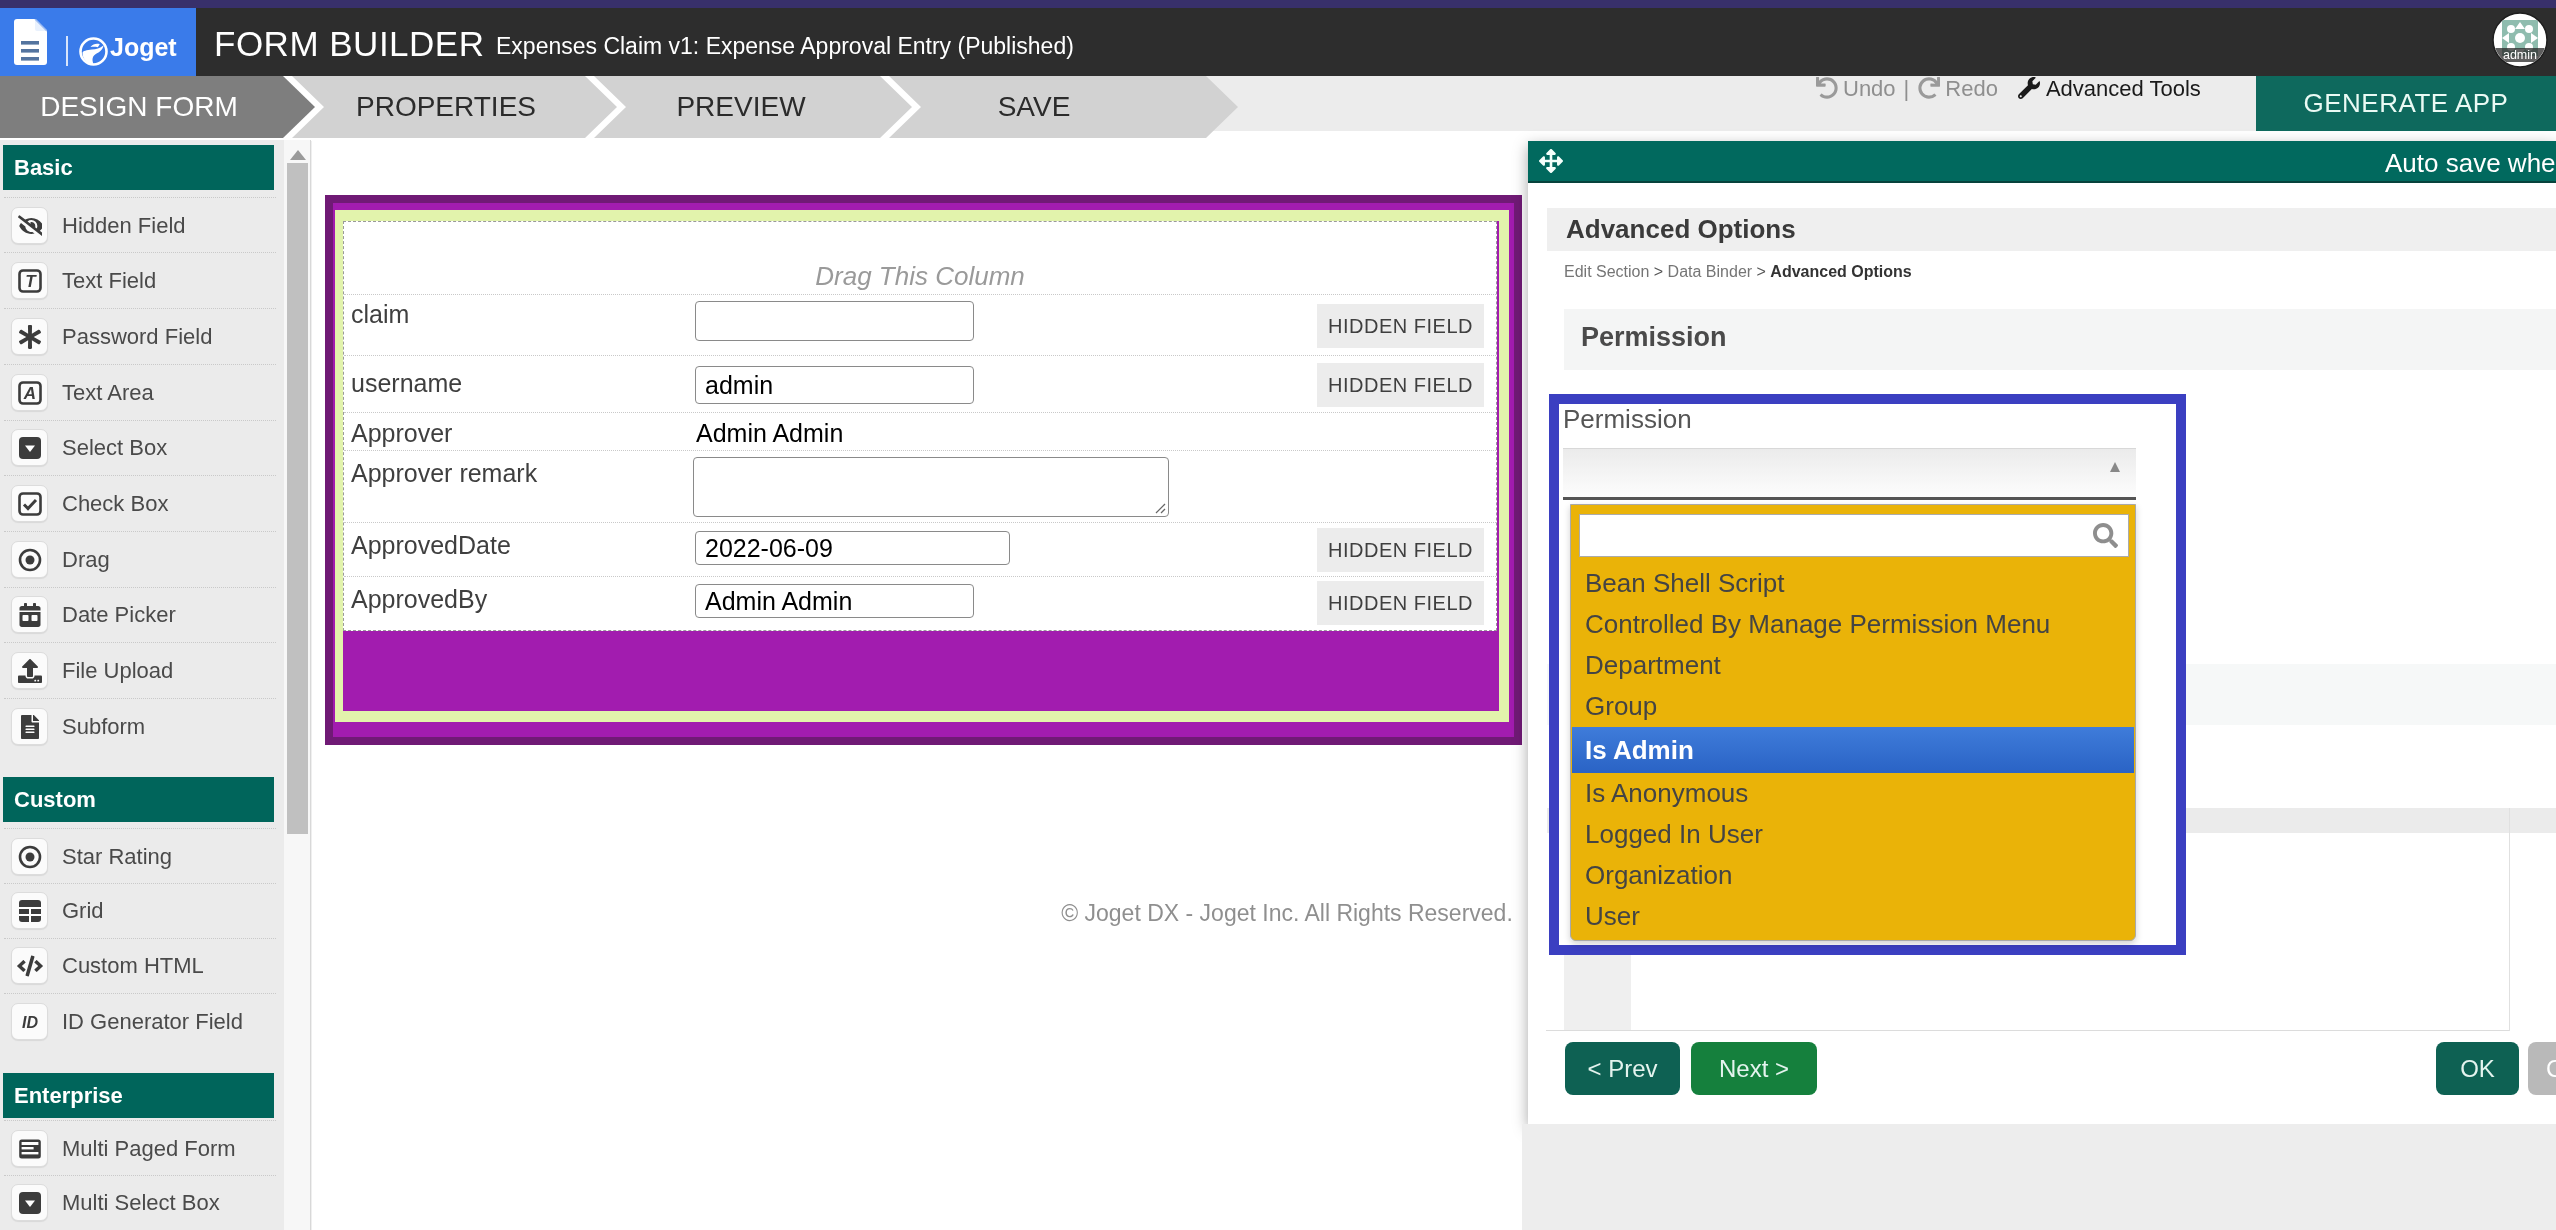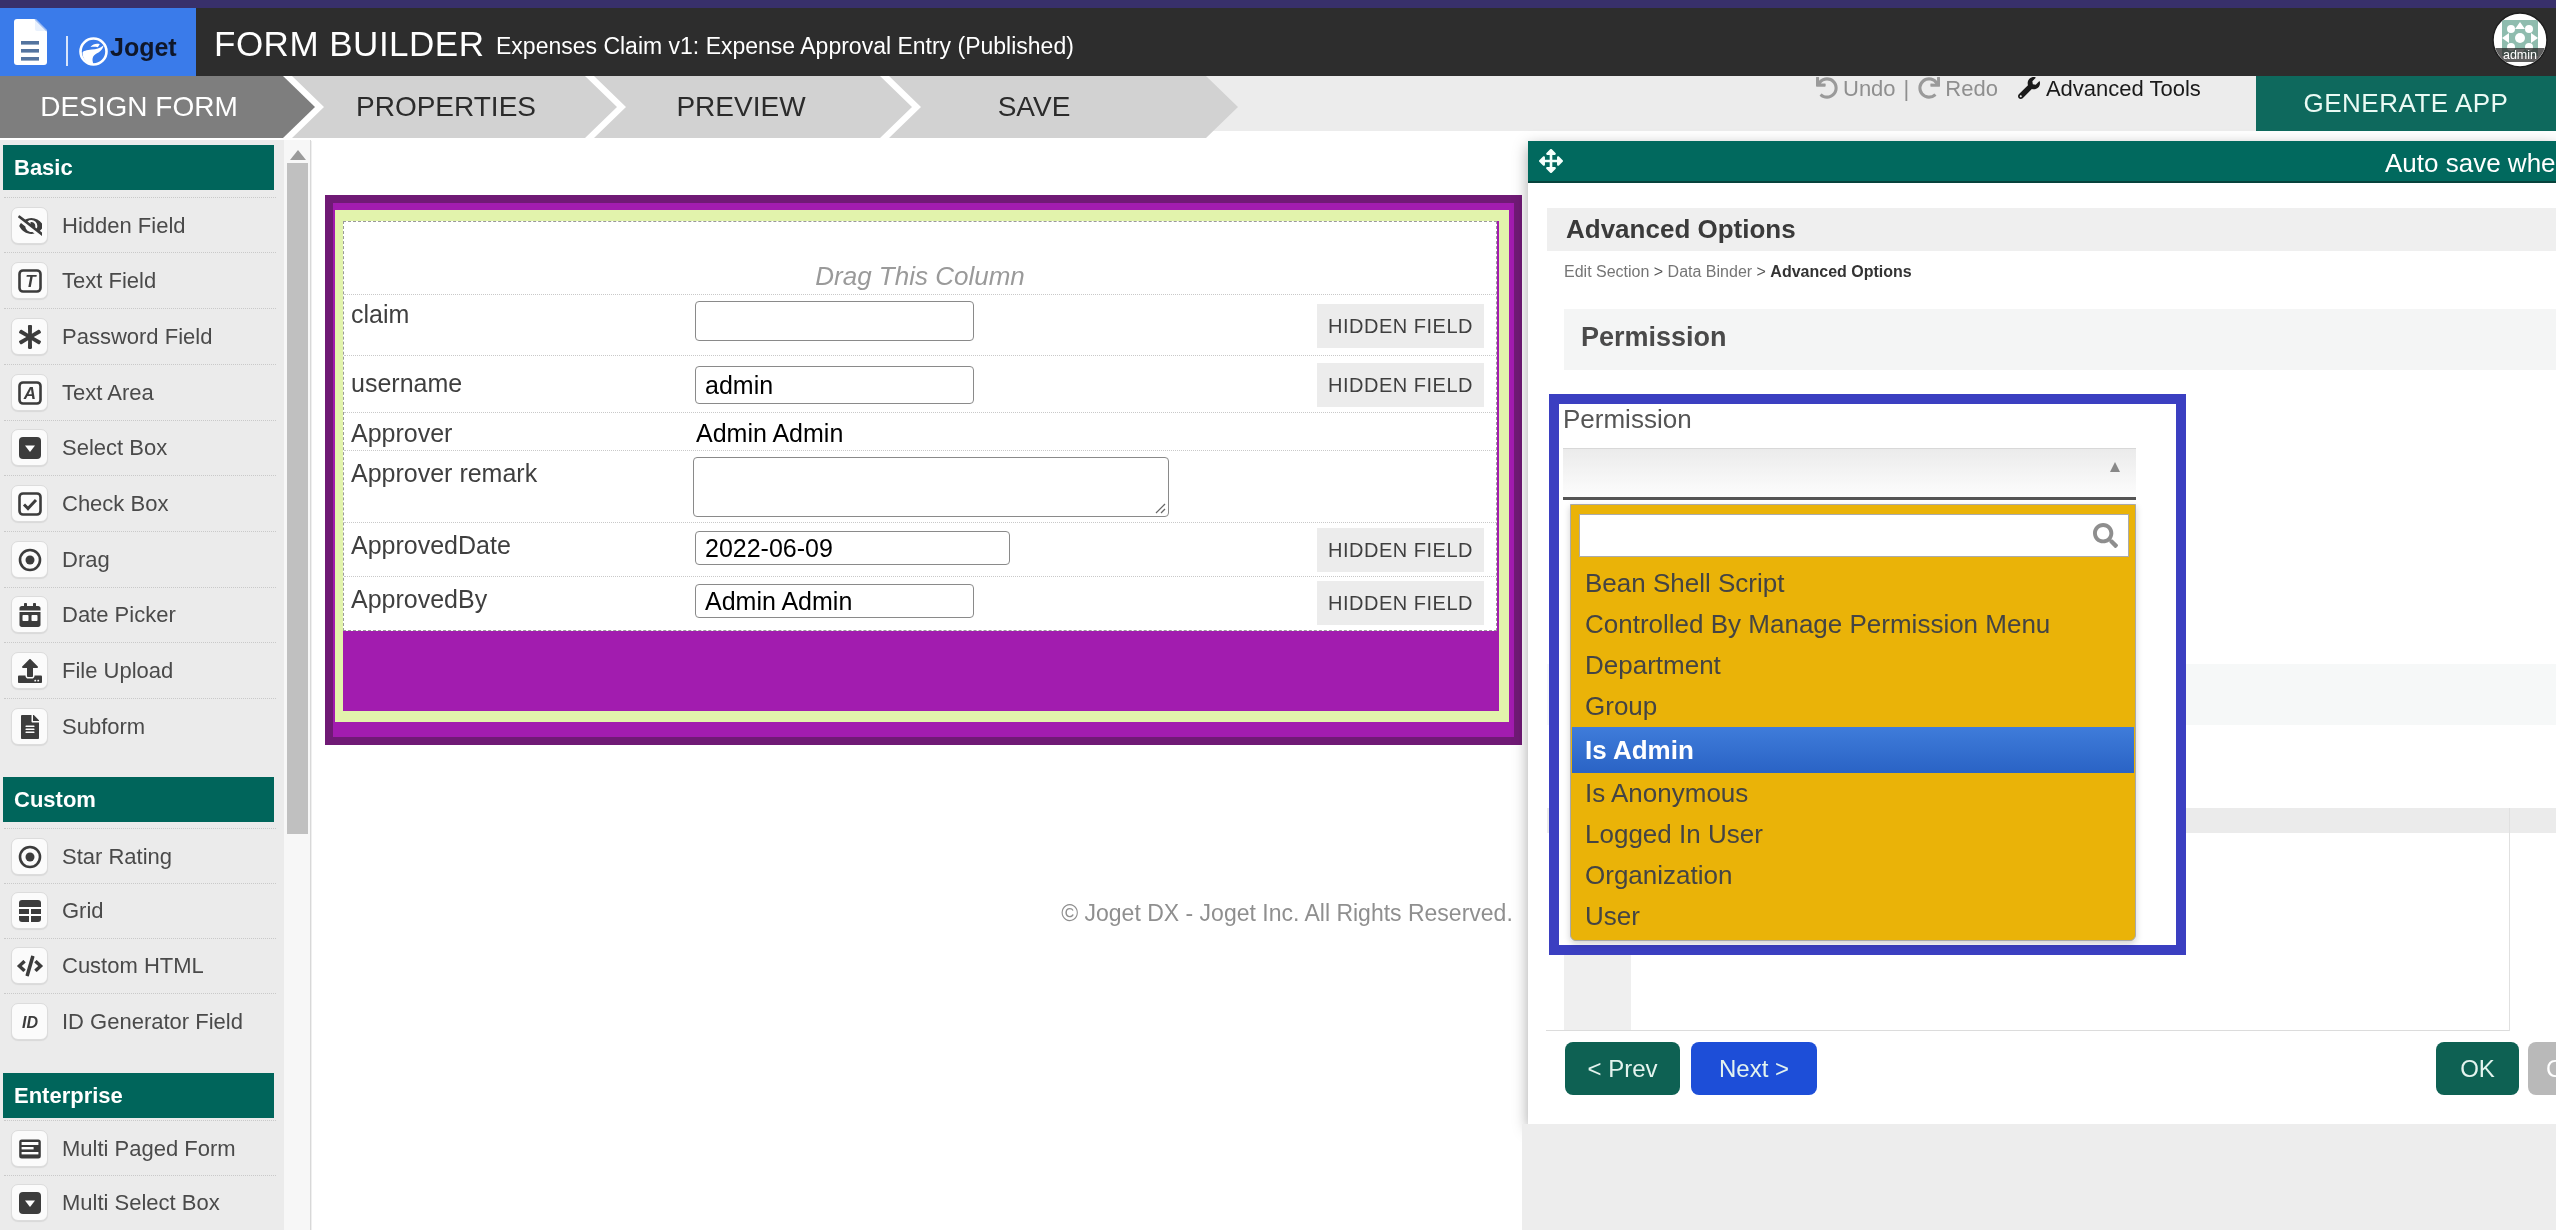--- a/index.html
+++ b/index.html
@@ -49,21 +49,21 @@
 #crumb { position:absolute; left:36px; top:122px; font-size:16px; color:#757575; }
 #crumb b { color:#333; }
 #bandB { position:absolute; left:36px; top:168px; width:992px; height:61px; background:#f4f5f5; font-size:27px; font-weight:bold; color:#4a4a4a; display:flex; align-items:flex-start; padding-top:13px; padding-left:17px; }
 #bandC { position:absolute; left:19px; top:523px; width:1009px; height:61px; background:#f6f8f8; }
 #bandD { position:absolute; left:19px; top:667px; width:1009px; height:25px; background:#ebebeb; }
 #vline { position:absolute; left:981px; top:667px; width:1px; height:223px; background:#e0e0e0; }
 #graycol { position:absolute; left:36px; top:813px; width:67px; height:77px; background:#efefef; }
 #sepline { position:absolute; left:18px; top:889px; width:963px; height:1px; background:#dcdcdc; }
 .mbtn { position:absolute; top:901px; height:53px; border-radius:8px; color:#e4f3ee; font-size:24px; display:flex; align-items:center; justify-content:center; }
 #bprev { left:37px; width:115px; background:#0e6153; }
-#bnext { left:163px; width:126px; background:#1d4ed8; }
+#bnext { left:163px; width:126px; background:#15803d; }
 #bok { left:908px; width:83px; background:#0e6153; }
 #bcancel { left:1000px; width:80px; background:#b9b9b9; color:#fff; justify-content:flex-start; padding-left:18px; }
 
 #permbox { position:absolute; left:21px; top:253px; width:637px; height:561px; border:10px solid #3b3fc1; background:#fff; }
 #permlabel { position:absolute; left:4px; top:0px; font-size:26px; color:#555; }
 #sel2 { position:absolute; left:4px; top:44px; width:573px; height:52px; background:linear-gradient(#ebebeb,#fdfdfd); border-top:1px solid #d8d8d8; border-bottom:3px solid #555; }
 #sel2 .tri { position:absolute; right:16px; top:13px; width:0; height:0; border-left:5.5px solid transparent; border-right:5.5px solid transparent; border-bottom:10px solid #888; }
 #drop { position:absolute; left:11px; top:100px; width:566px; height:437px; background:#eab308; border:1px solid #a9a9a9; border-radius:0 0 6px 6px; box-shadow:0 3px 7px rgba(0,0,0,.18); }
 #search { position:absolute; left:8px; top:9px; width:550px; height:43px; border:1px solid #ababab; background:#fff; }
 #dlist { position:absolute; left:1px; top:58px; width:562px; }
@@ -81,21 +81,21 @@
     <rect x="8" y="22" width="18" height="3.6" fill="#54749f"></rect>
     <rect x="8" y="30" width="18" height="3.6" fill="#54749f"></rect>
     <rect x="8" y="38" width="18" height="3.6" fill="#54749f"></rect>
   </svg>
   <div style="position:absolute;left:66px;top:28px;width:2px;height:30px;background:rgba(255,255,255,.8)"></div>
   <svg style="position:absolute;left:79px;top:29px" width="29" height="29" viewBox="0 0 29 29">
     <circle cx="14.5" cy="14.5" r="13" fill="none" stroke="#fff" stroke-width="2.6"></circle>
     <path d="M3.5 16 C3.5 22 8 26.5 14.5 27 C12.5 22 13.5 18.5 18 16.2 C22.5 14 24 11 24.7 8.2 C21 11.5 17 12 13 12.5 C7.5 13.2 3.7 13.8 3.5 16 Z" fill="#fff"></path>
     <path d="M11.5 10 C14 7 17.5 6.2 20.8 7.2 L18.8 10.2 C16.3 9.4 13.6 9.7 11.5 10 Z" fill="#fff"></path>
   </svg>
-  <div style="position:absolute;left:110px;top:25px;font-size:25px;font-weight:bold;color:#0f172a">Joget</div>
+  <div style="position:absolute;left:110px;top:25px;font-size:25px;font-weight:bold;color:#ffffff">Joget</div>
 </div>
 <div class="abs" id="hdr">
   <span class="t1">FORM BUILDER</span>
   <span class="t2">Expenses Claim v1: Expense Approval Entry (Published)</span>
 </div>
 <div class="abs" id="avatar">
   <svg width="56" height="56" viewBox="0 0 56 56">
     <circle cx="28" cy="28" r="27" fill="#fff" stroke="#1e1e1e" stroke-width="1.5"></circle>
     <clipPath id="avc">
         <circle cx="28" cy="28" r="26"></circle>

